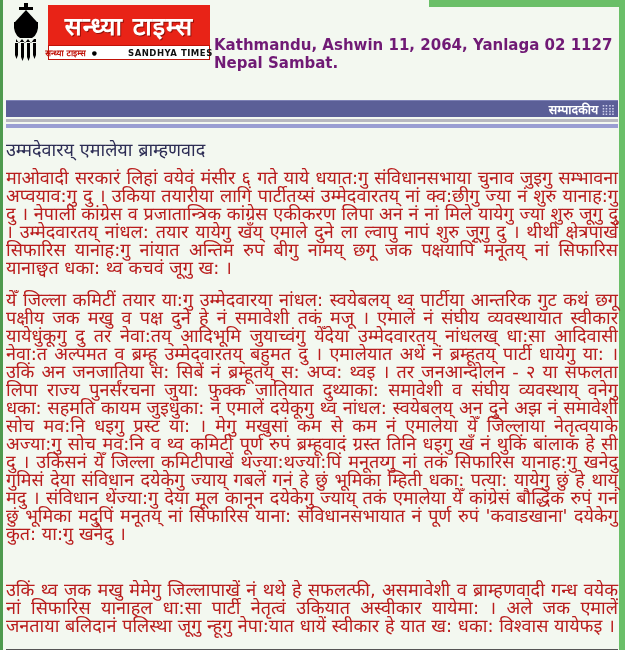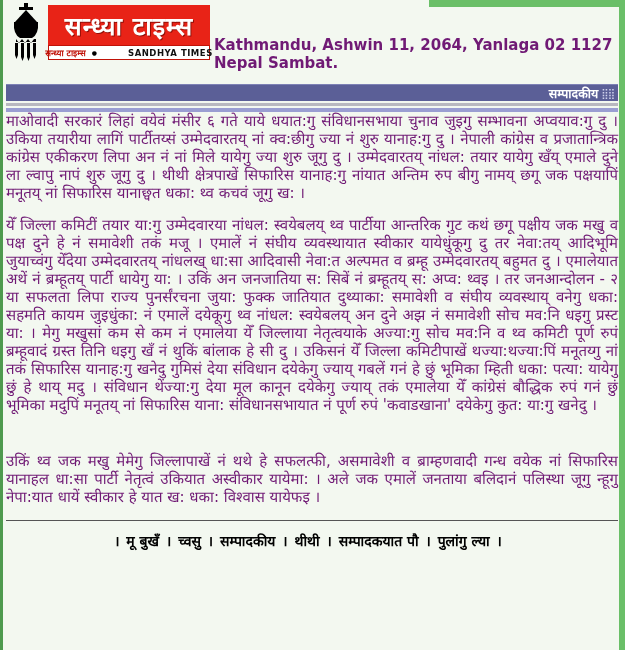--- a/index.html
+++ b/index.html
@@ -8,21 +8,21 @@
     background:#f3f8f0;
     font-family:"DejaVu Sans","Liberation Sans",sans-serif;
   }
   
   .green-left{position:absolute;left:0;top:0;width:3px;height:650px;background:#4e9a4e;}
   .green-right{position:absolute;right:0;top:0;width:6px;height:650px;background:#6abf68;}
   .green-top{position:absolute;right:0;top:0;width:196px;height:7px;background:#6abf68;}
   .content{position:absolute;left:6px;top:0;width:612px;}
 
   
-  .header{position:relative;height:84px;}
+  .header{position:relative;height:100px;}
   .lamp{position:absolute;left:0;top:3px;}
   .masthead-box{
     position:absolute;left:42px;top:5px;width:162px;height:40px;
     background:#e82317;color:#ffffff;display:flex;align-items:center;justify-content:center;
     font-size:25px;font-weight:bold;letter-spacing:1px;text-shadow:1px 1px 0 #8d0e07;
   }
   .masthead-strip{
     position:absolute;left:42px;top:45px;width:160px;height:13px;
     background:#ffffff;border:1px solid #c01208;display:flex;align-items:center;justify-content:center;
     font-size:8.5px;font-weight:bold;white-space:nowrap;
@@ -44,21 +44,21 @@
   .section-pattern{color:#cfd1ec;font-size:10px;margin-left:3px;letter-spacing:-1px;}
   .stripe-gap{height:2px;}
   .stripe-gray{height:3px;background:#b8b8c0;}
   .stripe-lavender{height:4px;background:#9a9ed2;}
 
   
   .article-title{
     margin:9px 0 8px 0;font-size:18px;font-weight:normal;color:#2c2c54;
   }
   .article p{
-    margin:0 0 14px 0;font-size:15px;line-height:18px;color:#701a75;
+    margin:0 0 14px 0;font-size:18px;line-height:18px;color:#b91c1c;
     text-align:justify;
   }
   .article p.last{margin-top:38px;}
 
   
   .footer-rule{border:none;border-top:1px solid #555;margin:10px 0 0 0;}
   .footer-nav{text-align:center;font-weight:bold;font-size:14px;color:#000;padding:10px 8px 12px 0;}
   .footer-nav a{color:#000;text-decoration:none;margin:0 2px;}
   .footer-nav .fsep{color:#000;}
 </style>
@@ -105,20 +105,21 @@
   <div class="section-bar">
     <span class="section-label">सम्पादकीय</span>
     <span class="section-pattern">⣿⣿</span>
   </div>
   <div class="stripe-gap"></div>
   <div class="stripe-gray"></div>
   <div class="stripe-gap"></div>
   <div class="stripe-lavender"></div>
 
   <div class="article">
+    <h1 class="article-title">उम्मदेवारय् एमालेया ब्राम्हणवाद</h1>
     <p>माओवादी सरकारं लिहां वयेवं मंसीर ६ गते याये धयात:गु संविधानसभाया चुनाव जुइगु सम्भावना अप्वयाव:गु दु । उकिया तयारीया लागिं पार्टीतय्सं उम्मेदवारतय् नां क्व:छीगु ज्या नं शुरु यानाह:गु दु । नेपाली कांग्रेस व प्रजातान्त्रिक कांग्रेस एकीकरण लिपा अन नं नां मिले यायेगु ज्या शुरु जूगु दु । उम्मेदवारतय् नांधल: तयार यायेगु खँय् एमाले दुने ला ल्वापु नापं शुरु जूगु दु । थीथी क्षेत्रपाखें सिफारिस यानाह:गु नांयात अन्तिम रुप बीगु नामय् छगू जक पक्षयापिं मनूतय् नां सिफारिस यानाछ्वत धका: थ्व कचवं जूगु ख: ।</p>
     <p>येँ जिल्ला कमिटीं तयार या:गु उम्मेदवारया नांधल: स्वयेबलय् थ्व पार्टीया आन्तरिक गुट कथं छगू पक्षीय जक मखु व पक्ष दुने हे नं समावेशी तकं मजू । एमालें नं संघीय व्यवस्थायात स्वीकार यायेधुंकूगु दु तर नेवा:तय् आदिभूमि जुयाच्वंगु येँदेया उम्मेदवारतय् नांधलख् धा:सा आदिवासी नेवा:त अल्पमत व ब्रम्हू उम्मेदवारतय् बहुमत दु । एमालेयात अथें नं ब्रम्हूतय् पार्टी धायेगु या: । उकिं अन जनजातिया स: सिबें नं ब्रम्हूतय् स: अप्व: थ्वइ । तर जनआन्दोलन - २ या सफलता लिपा राज्य पुनर्संरचना जुया: फुक्क जातियात दुथ्याका: समावेशी व संघीय व्यवस्थाय् वनेगु धका: सहमति कायम जुइधुंका: नं एमालें दयेकूगु थ्व नांधल: स्वयेबलय् अन दुने अझ नं समावेशी सोच मव:नि धइगु प्रस्ट या: । मेगु मखुसां कम से कम नं एमालेया येँ जिल्लाया नेतृत्वयाके अज्या:गु सोच मव:नि व थ्व कमिटी पूर्ण रुपं ब्रम्हूवादं ग्रस्त तिनि धइगु खँ नं थुकिं बांलाक हे सी दु । उकिसनं येँ जिल्ला कमिटीपाखें थज्या:थज्या:पिं मनूतय्गु नां तकं सिफारिस यानाह:गु खनेदु गुमिसं देया संविधान दयेकेगु ज्याय् गबलें गनं हे छुं भूमिका म्हिती धका: पत्या: यायेगु छुं हे थाय् मदु । संविधान थेंज्या:गु देया मूल कानून दयेकेगु ज्याय् तकं एमालेया येँ कांग्रेसं बौद्धिक रुपं गनं छुं भूमिका मदुपिं मनूतय् नां सिफारिस याना: संविधानसभायात नं पूर्ण रुपं 'कवाडखाना' दयेकेगु कुत: या:गु खनेदु ।</p>
     <p class="last">उकिं थ्व जक मखु मेमेगु जिल्लापाखें नं थथे हे सफलत्फी, असमावेशी व ब्राम्हणवादी गन्ध वयेक नां सिफारिस यानाहल धा:सा पार्टी नेतृत्वं उकियात अस्वीकार यायेमा: । अले जक एमालें जनताया बलिदानं पलिस्था जूगु न्हूगु नेपा:यात धायें स्वीकार हे यात ख: धका: विश्वास यायेफइ ।</p>
   </div>
 
   <hr class="footer-rule">
   <div class="footer-nav"><span class="fsep"> । </span><a href="#">मू बुखँ</a><span class="fsep"> । </span><a href="#">च्वसु</a><span class="fsep"> । </span><a href="#">सम्पादकीय</a><span class="fsep"> । </span><a href="#">थीथी</a><span class="fsep"> । </span><a href="#">सम्पादकयात पौ</a><span class="fsep"> । </span><a href="#">पुलांगु ल्या</a><span class="fsep"> । </span></div>
 
 </div>
 

